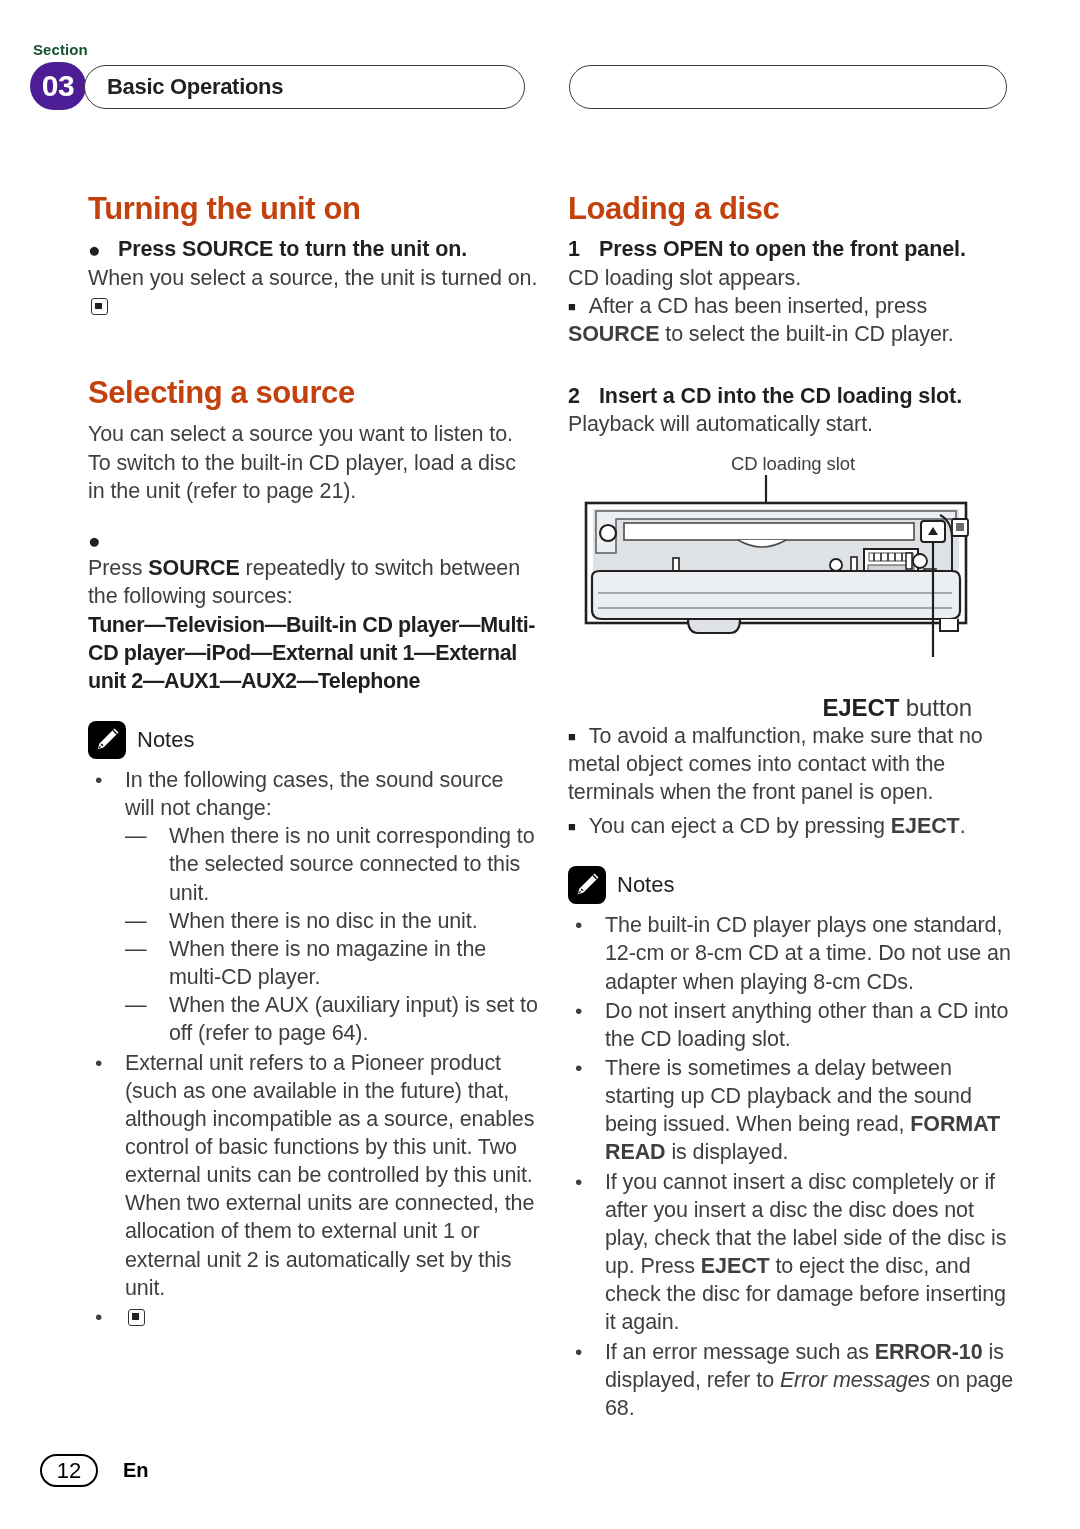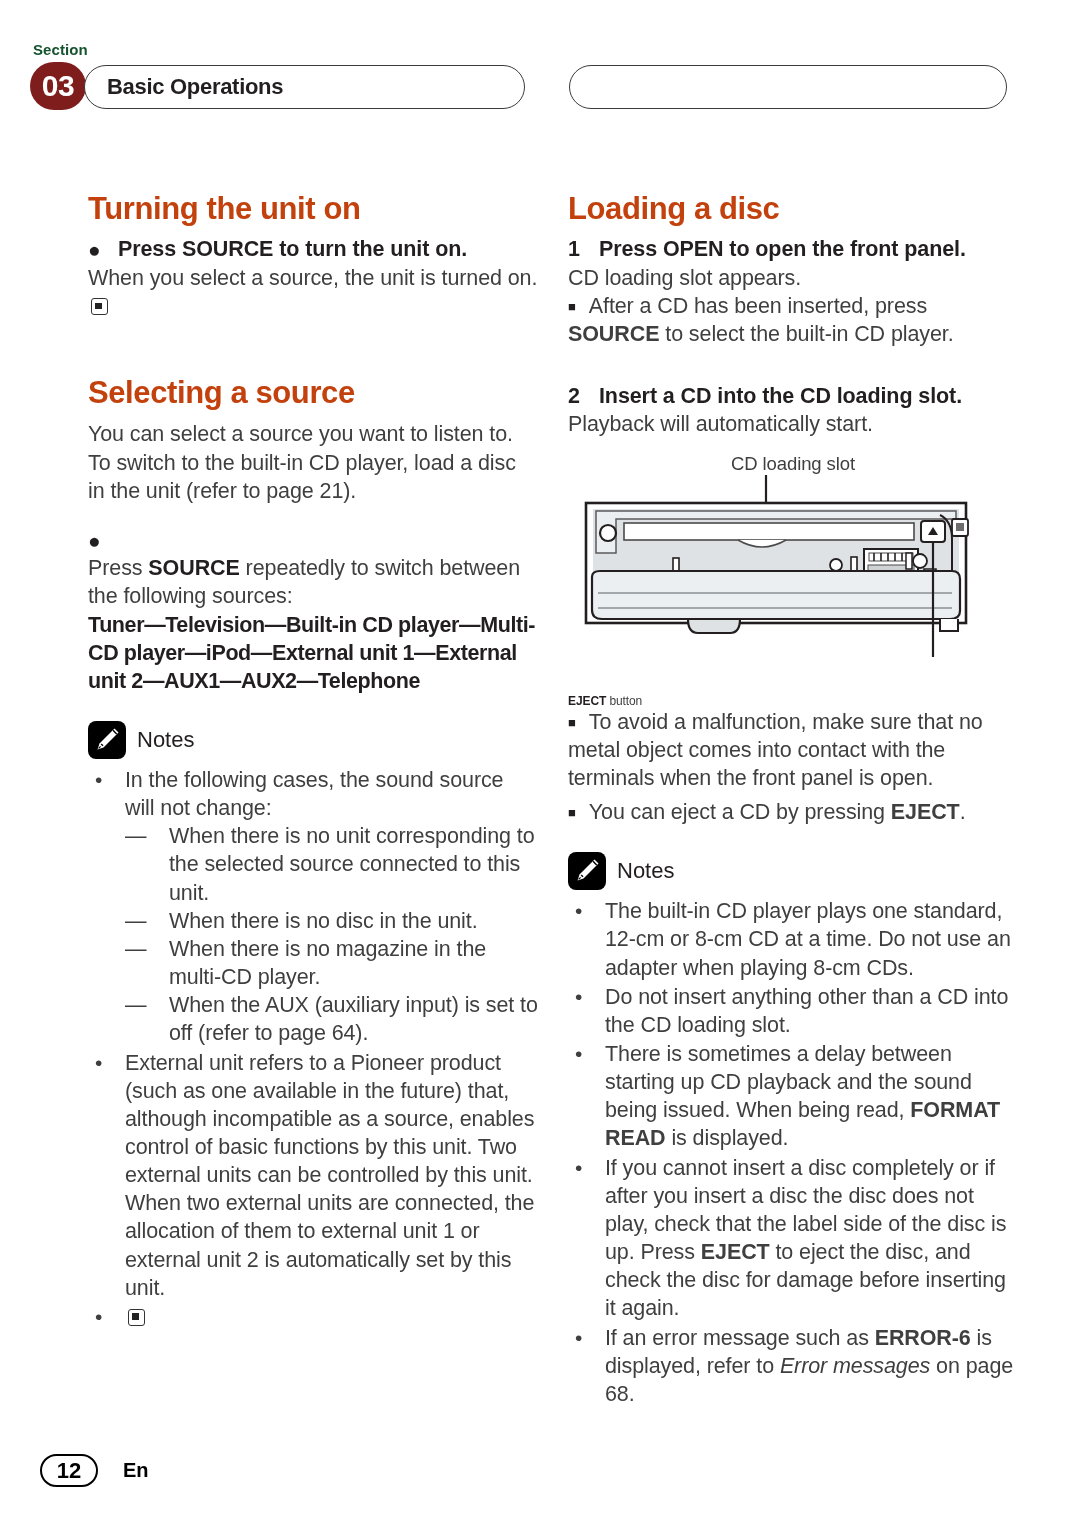--- a/index.html
+++ b/index.html
@@ -31,21 +31,21 @@
     font-weight: bold;
     letter-spacing: .1px;
     color: #14532d;
   }
   .section-badge {
     position: absolute;
     left: 30px;
     top: 62px;
     width: 56px;
     height: 48px;
-    background: #7f1d1d;
+    background: #4c1d95;
     border-radius: 24px;
     color: #ffffff;
     font-size: 30px;
     font-weight: bold;
     letter-spacing: -0.5px;
     display: flex;
     align-items: center;
     justify-content: center;
   }
   .header-pill {
@@ -236,23 +236,23 @@
 
   
   .figure { margin-top: 14px; position: relative; }
   .fig-caption-top {
     text-align: center;
     font-size: 18.5px;
     color: #3f3f3f;
     letter-spacing: -0.1px;
   }
   .fig-caption-bottom {
-    text-align: left;
+    text-align: right;
     padding-right: 46px;
-    font-size: 12px;
+    font-size: 24px;
     color: #3f3f3f;
     letter-spacing: -0.1px;
   }
   .fig-caption-bottom b { color: #231f20; }
 
   
   #footer {
     position: absolute;
     left: 40px;
     bottom: 42px;
@@ -262,21 +262,21 @@
   .page-pill {
     width: 58px;
     height: 33px;
     border: 2.4px solid #000;
     border-radius: 17px;
     box-sizing: border-box;
     display: flex;
     align-items: center;
     justify-content: center;
     font-size: 22px;
-    font-weight: bold;
+    font-weight: normal;
     color: #000;
   }
   .page-lang {
     margin-left: 25px;
     font-size: 20px;
     font-weight: bold;
     color: #000;
   }
 </style>
 </head>
@@ -462,21 +462,21 @@
     <li>
       <span class="mk">•</span>
       <span>There is sometimes a delay between starting up CD playback and the sound being issued. When being read, </span><b>FORMAT READ</b><span> is displayed.</span>
     </li>
     <li>
       <span class="mk">•</span>
       <span>If you cannot insert a disc completely or if after you insert a disc the disc does not play, check that the label side of the disc is up. Press </span><b>EJECT</b><span> to eject the disc, and check the disc for damage before inserting it again.</span>
     </li>
     <li>
       <span class="mk">•</span>
-      <span>If an error message such as </span><b>ERROR-6</b><span> is displayed, refer to </span><i>Error messages</i><span> on page 68.</span>
+      <span>If an error message such as </span><b>ERROR-10</b><span> is displayed, refer to </span><i>Error messages</i><span> on page 68.</span>
     </li>
   </ul>
 </div>
 
 <div id="footer">
   <div class="page-pill">12</div>
   <div class="page-lang">En</div>
 </div>
 
 </body></html>

